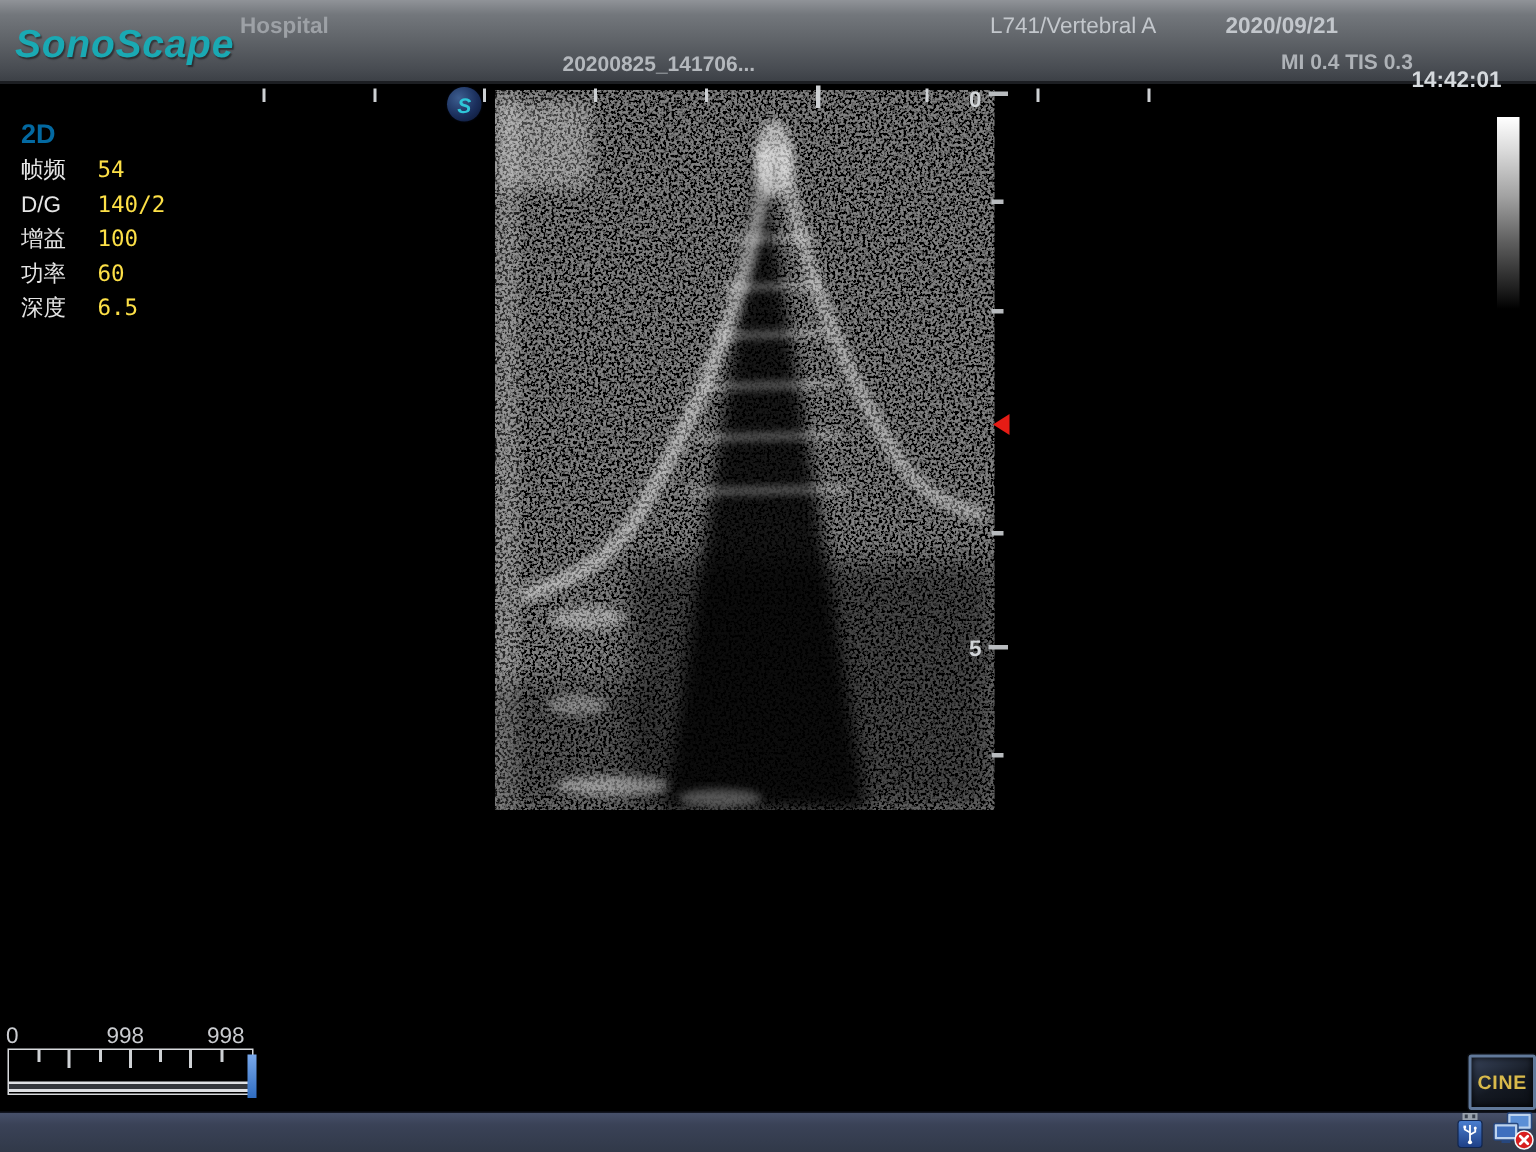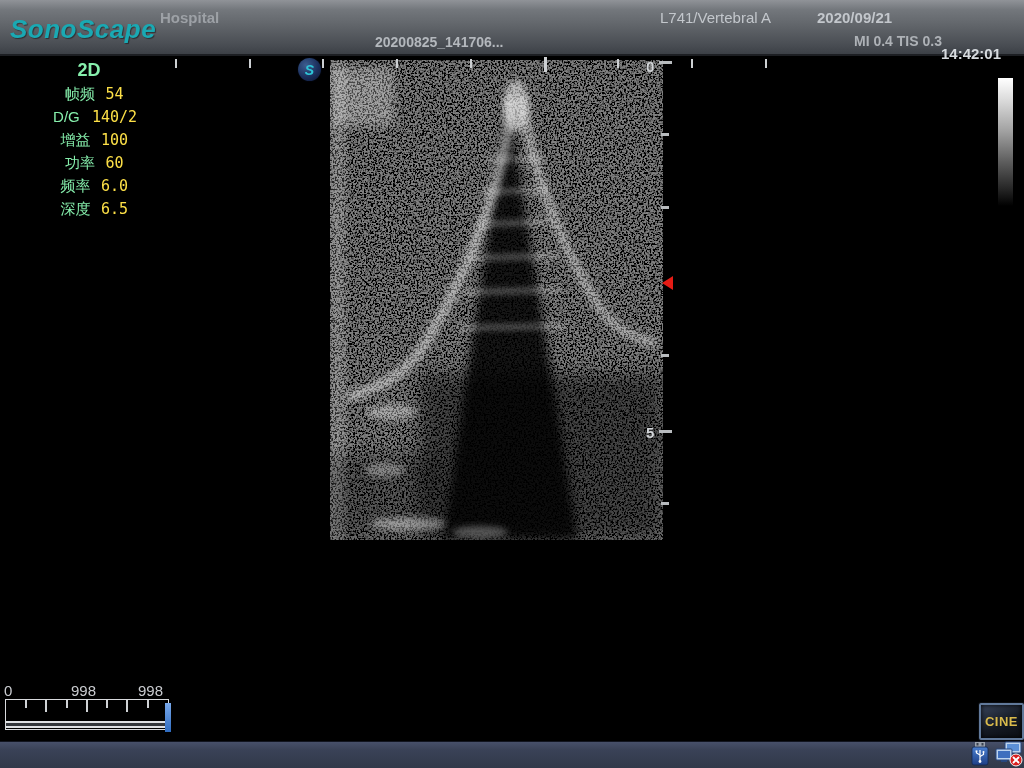--- a/index.html
+++ b/index.html
@@ -1,41 +1,41 @@
 <!DOCTYPE html>
 <html><head>
 <meta charset="utf-8">
 <style>
   html,body{margin:0;padding:0;background:#000;}
   .screen{
     position:relative;width:1024px;height:768px;background:#000;
-    overflow:hidden;font-family:"Liberation Sans",sans-serif;text-align:center;
+    overflow:hidden;font-family:"Liberation Sans",sans-serif;
     -webkit-font-smoothing:antialiased;
   }
   
   .topbar{
     position:absolute;left:0;top:0;width:1024px;height:54px;
     background:linear-gradient(180deg,#909398 0%,#73777c 18%,#5f6368 50%,#484c52 85%,#3c4046 100%);
     border-bottom:2px solid #1c1e22;
   }
   .brand{
     position:absolute;left:10px;top:14px;font-size:26px;font-weight:bold;font-style:italic;
     color:#1aa9b3;letter-spacing:0.5px;text-shadow:1px 1px 1px rgba(0,0,0,0.45);
   }
   .hospital{position:absolute;left:160px;top:9px;font-size:15px;font-weight:bold;color:#9da1a6;}
   .exam-id{position:absolute;left:375px;top:34px;font-size:14px;font-weight:bold;color:#b4b8bd;}
   .preset{position:absolute;left:660px;top:9px;font-size:15px;font-weight:normal;color:#c3c7cc;}
   .hdr-date{position:absolute;left:817px;top:9px;font-size:15px;font-weight:bold;color:#c3c7cc;}
   .hdr-time{position:absolute;left:941px;top:9px;font-size:15px;font-weight:bold;color:#d6dade;margin-top:36px;}
   .mi-tis{position:absolute;left:822px;top:33px;font-size:14px;font-weight:bold;color:#aeb2b7;margin-left:32px;}
   
   .params{position:absolute;left:14px;top:60px;width:150px;}
-  .mode{font-size:18px;font-weight:bold;color:#86efac;height:25px;}
+  .mode{font-size:18px;font-weight:bold;color:#0369a1;height:25px;margin-top:19px;}
   .prow{height:23px;font-size:15px;white-space:nowrap;}
-  .plabel{display:inline-block;width:51px;color:#86efac;}
+  .plabel{display:inline-block;width:51px;color:#e5e5e5;}
   .pvalue{color:#fde047;font-family:"DejaVu Sans Mono",monospace;}
   
   .h-tick{position:absolute;top:59px;width:2px;height:9px;background:#cdd0d3;}
   .h-tick.long{top:57px;height:15px;width:3px;}
   .probe-mark{
     position:absolute;left:298px;top:58px;width:23px;height:23px;border-radius:50%;
     background:radial-gradient(circle at 35% 32%,#3d5e90 0%,#1b2f5c 55%,#0a1430 100%);
     box-shadow:0 0 2px #050a18;display:flex;align-items:center;justify-content:center;
   }
   .probe-mark span{font-size:14px;font-weight:bold;font-style:italic;color:#2ec6d8;line-height:1;}
@@ -103,23 +103,20 @@
       <span class="plabel">帧频</span><span class="pvalue">54</span>
     </div>
     <div class="prow">
       <span class="plabel">D/G</span><span class="pvalue">140/2</span>
     </div>
     <div class="prow">
       <span class="plabel">增益</span><span class="pvalue">100</span>
     </div>
     <div class="prow">
       <span class="plabel">功率</span><span class="pvalue">60</span>
-    </div>
-    <div class="prow">
-      <span class="plabel">频率</span><span class="pvalue">6.0</span>
     </div>
     <div class="prow">
       <span class="plabel">深度</span><span class="pvalue">6.5</span>
     </div>
   </div>
 
   <div class="us-image">
     <svg width="333" height="480" viewBox="0 0 333 480">
       <defs>
         <filter id="speckle" x="-5%" y="-5%" width="110%" height="110%">

